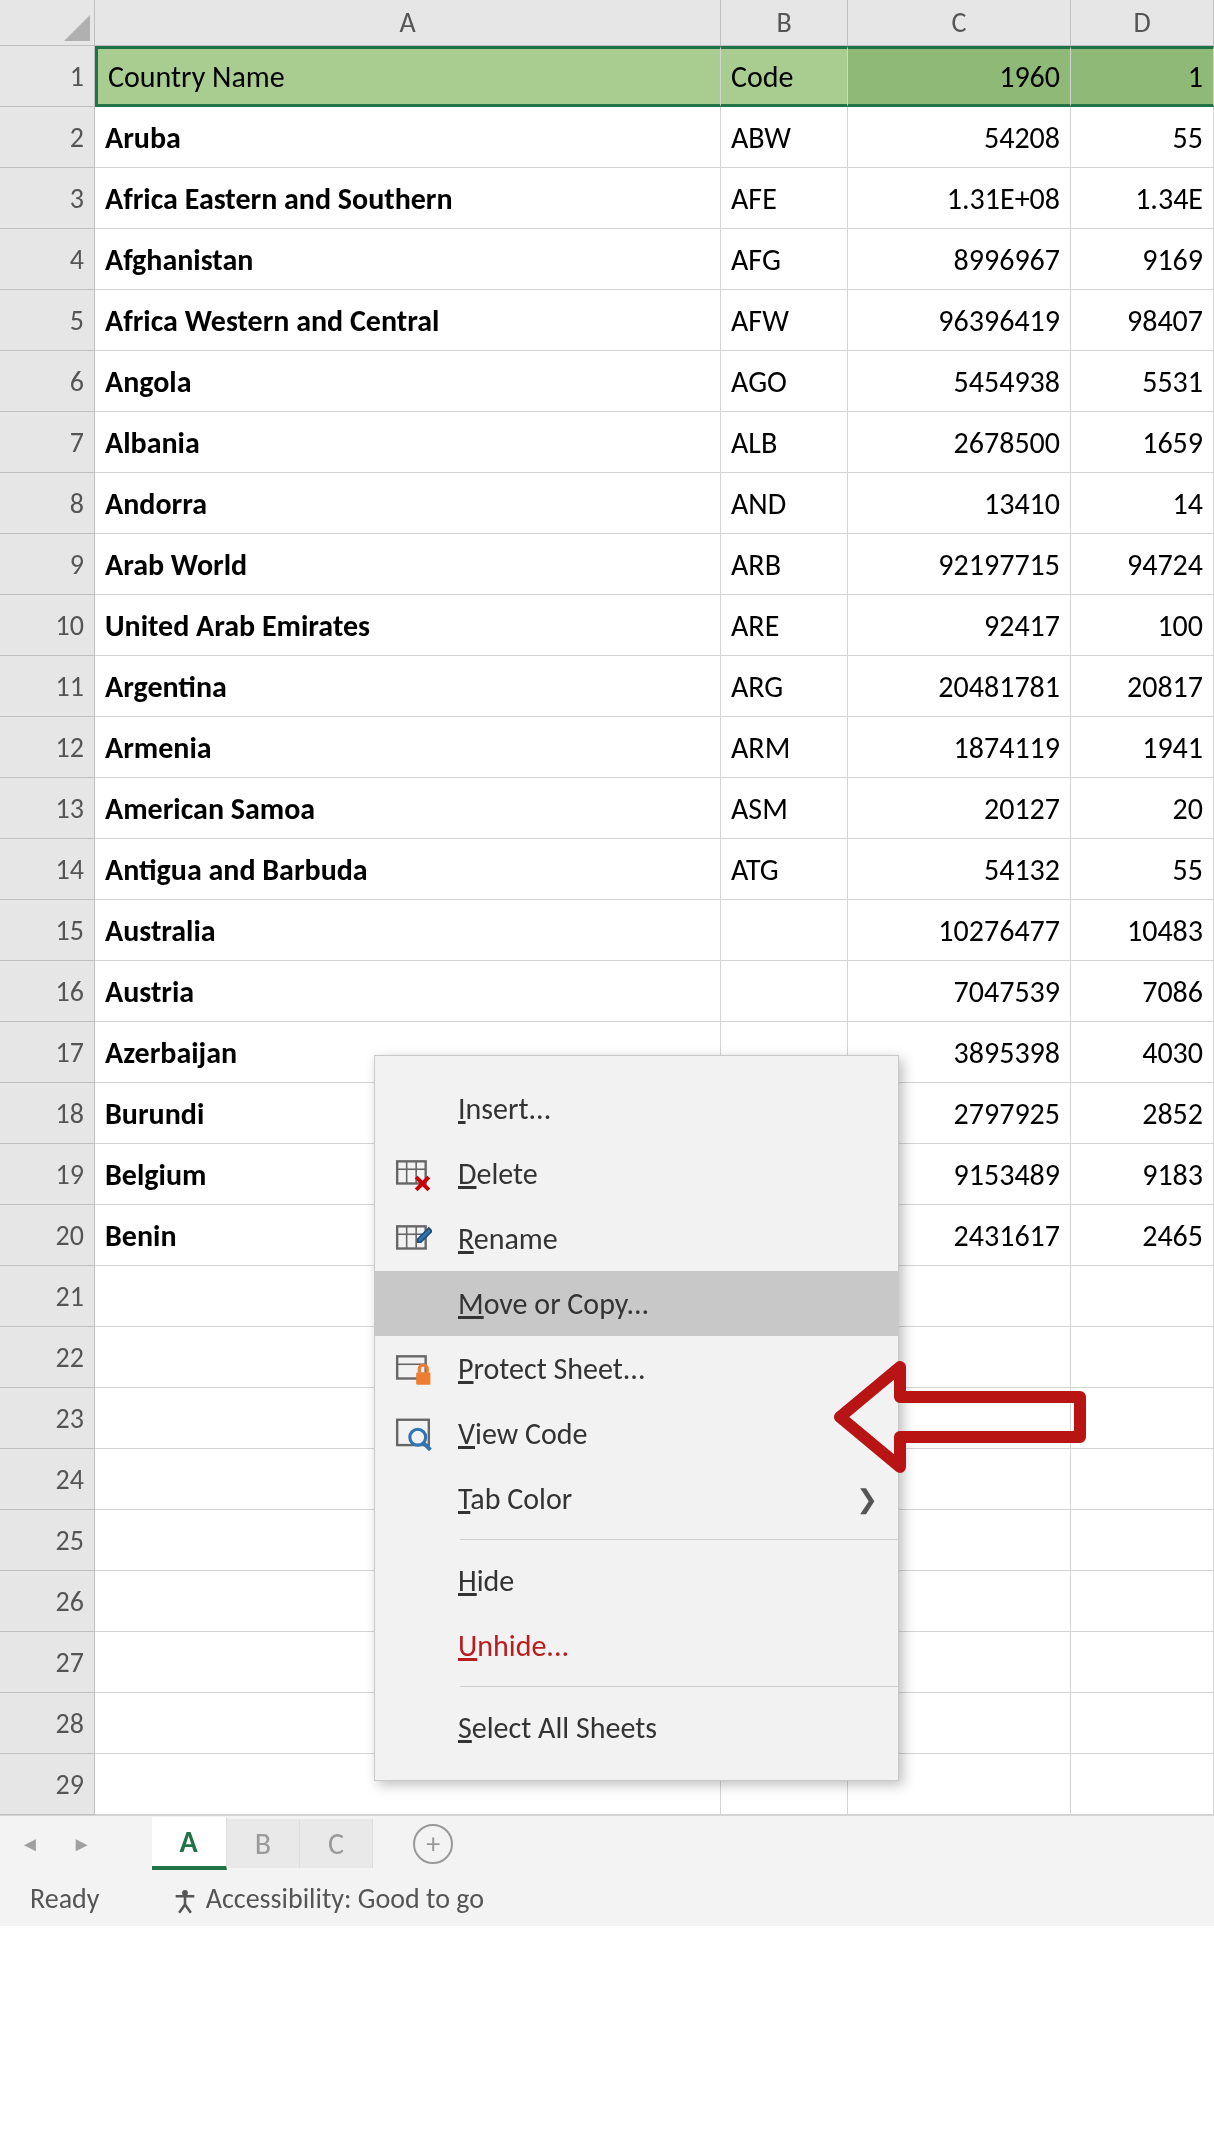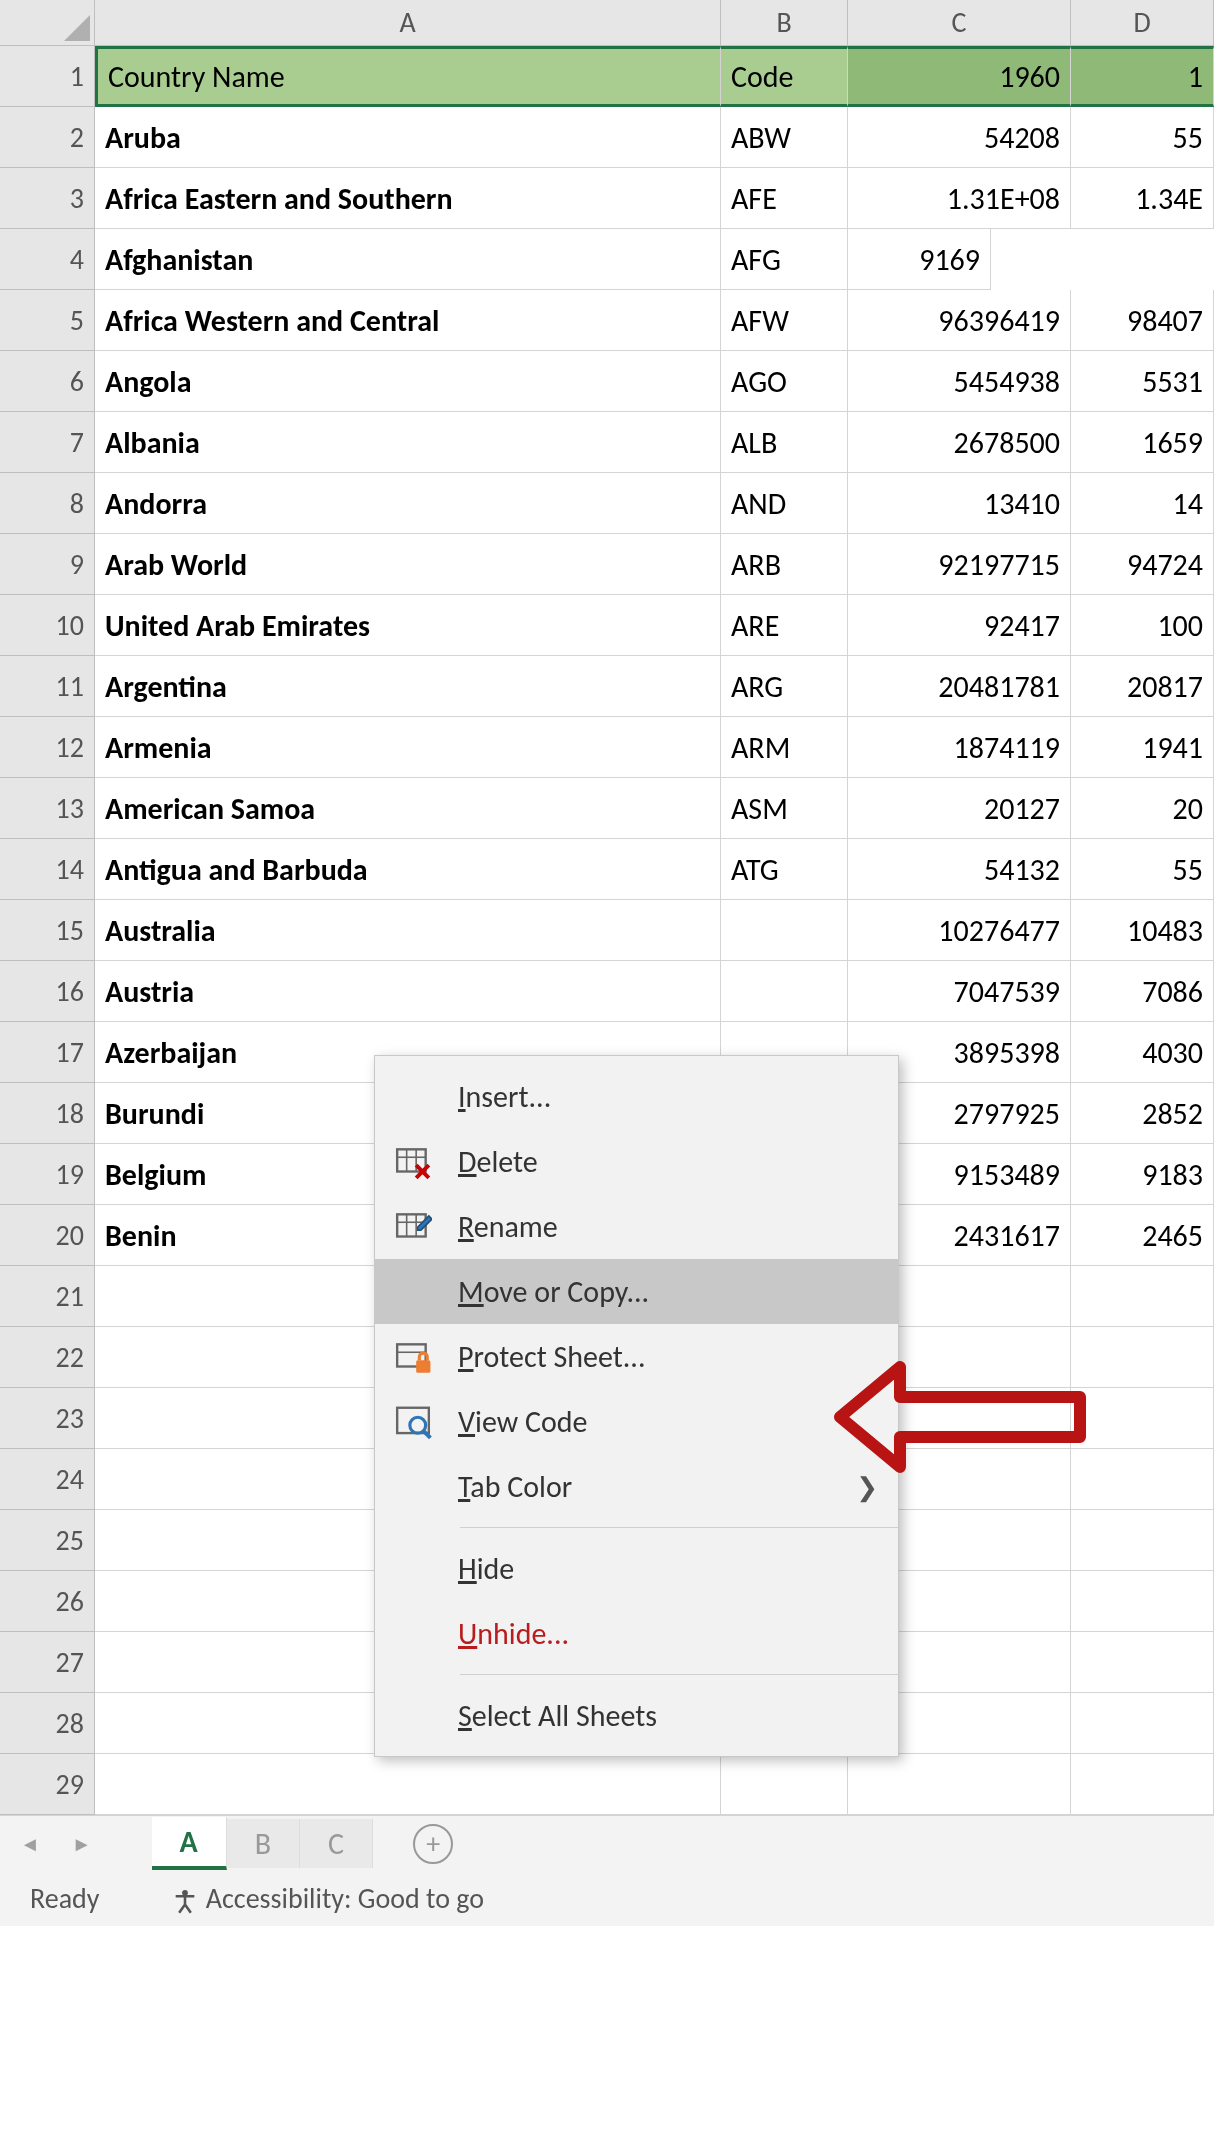--- a/index.html
+++ b/index.html
@@ -87,21 +87,21 @@
     .header-row .cell.colD { background: #8fb977; }
     
     .context-menu {
       position: absolute;
       top: 1055px;
       left: 374px;
       width: 525px;
       background: #f2f2f2;
       border: 1px solid #c8c8c8;
       box-shadow: 4px 4px 12px rgba(0,0,0,0.25);
-      padding: 8px 0;
+      padding: 20px 0;
       z-index: 100;
     }
     .menu-item {
       display: flex;
       align-items: center;
       height: 65px;
       padding: 0 20px 0 10px;
       font-size: 30px;
       color: #333;
       cursor: default;
@@ -207,20 +207,21 @@
         <div class="row-header">3</div>
         <div class="cell bold col-A">Africa Eastern and Southern</div>
         <div class="cell col-B">AFE</div>
         <div class="cell col-C right">1.31E+08</div>
         <div class="cell col-D right">1.34E</div>
       </div>
       <div class="row">
         <div class="row-header">4</div>
         <div class="cell bold col-A">Afghanistan</div>
         <div class="cell col-B">AFG</div>
+        <div class="cell col-C right">8996967</div>
         <div class="cell col-D right">9169</div>
       </div>
       <div class="row">
         <div class="row-header">5</div>
         <div class="cell bold col-A">Africa Western and Central</div>
         <div class="cell col-B">AFW</div>
         <div class="cell col-C right">96396419</div>
         <div class="cell col-D right">98407</div>
       </div>
       <div class="row">

